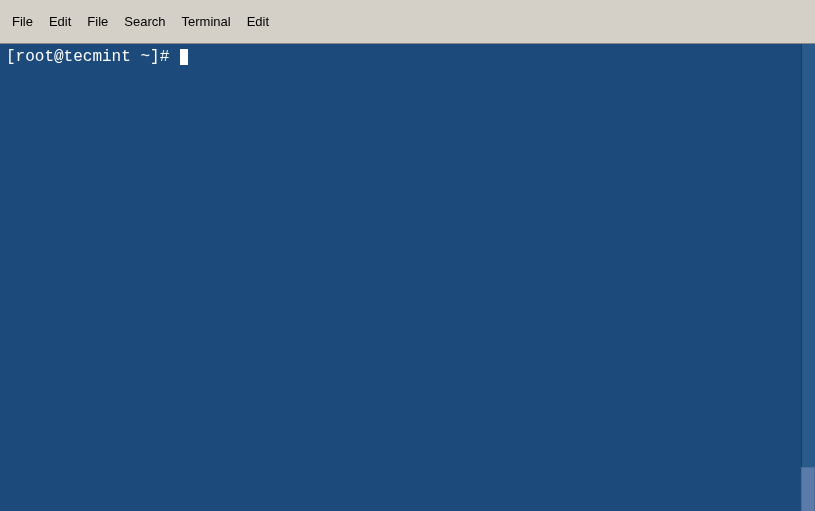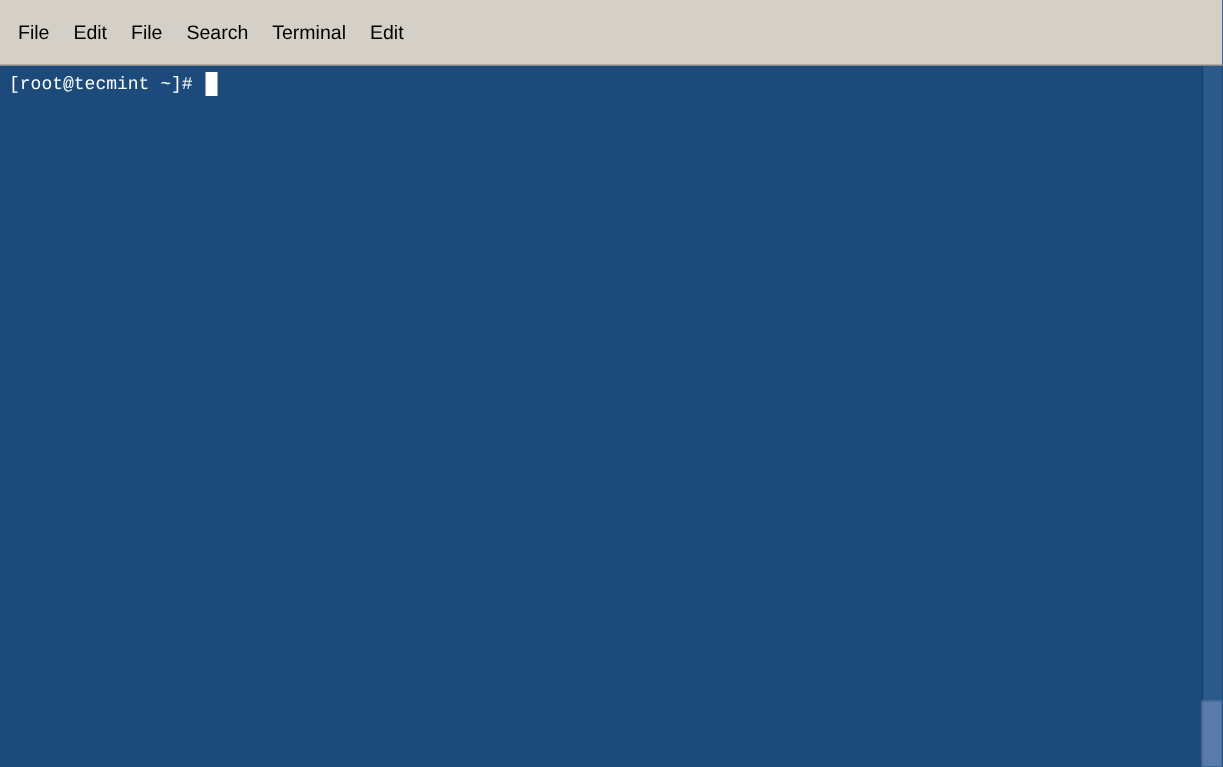--- a/index.html
+++ b/index.html
@@ -39,21 +39,21 @@
       height: calc(511px - 28px);
       padding: 4px 6px;
       position: relative;
       overflow: hidden;
     }
 
     .terminal-prompt-line {
       display: flex;
       align-items: center;
       font-family: 'Courier New', Courier, monospace;
-      font-size: 12px;
+      font-size: 16px;
       color: #ffffff;
       white-space: pre;
     }
 
     .cursor {
       display: inline-block;
       width: 8px;
       height: 16px;
       background: #ffffff;
       margin-left: 1px;

